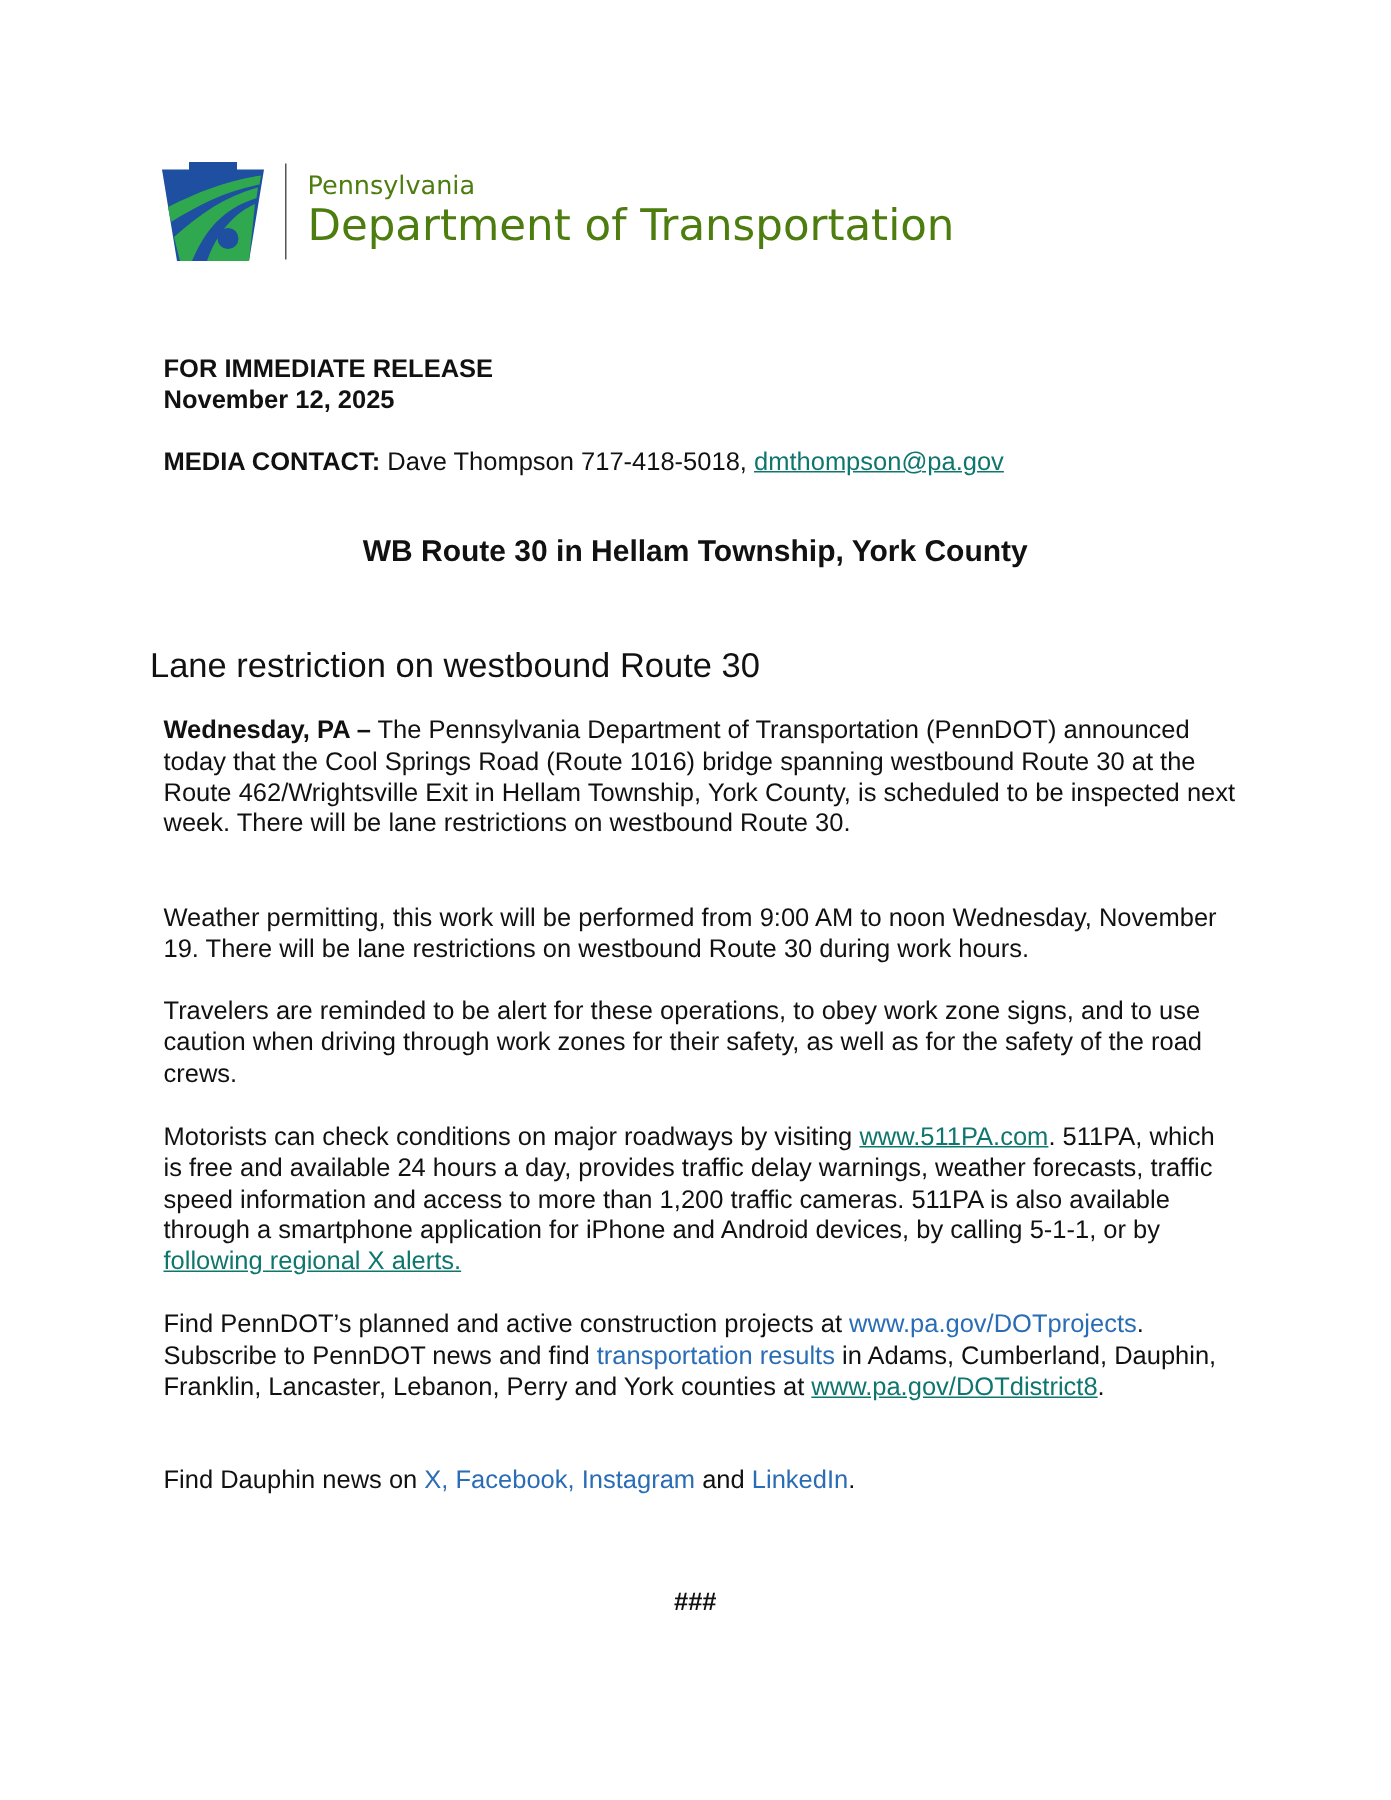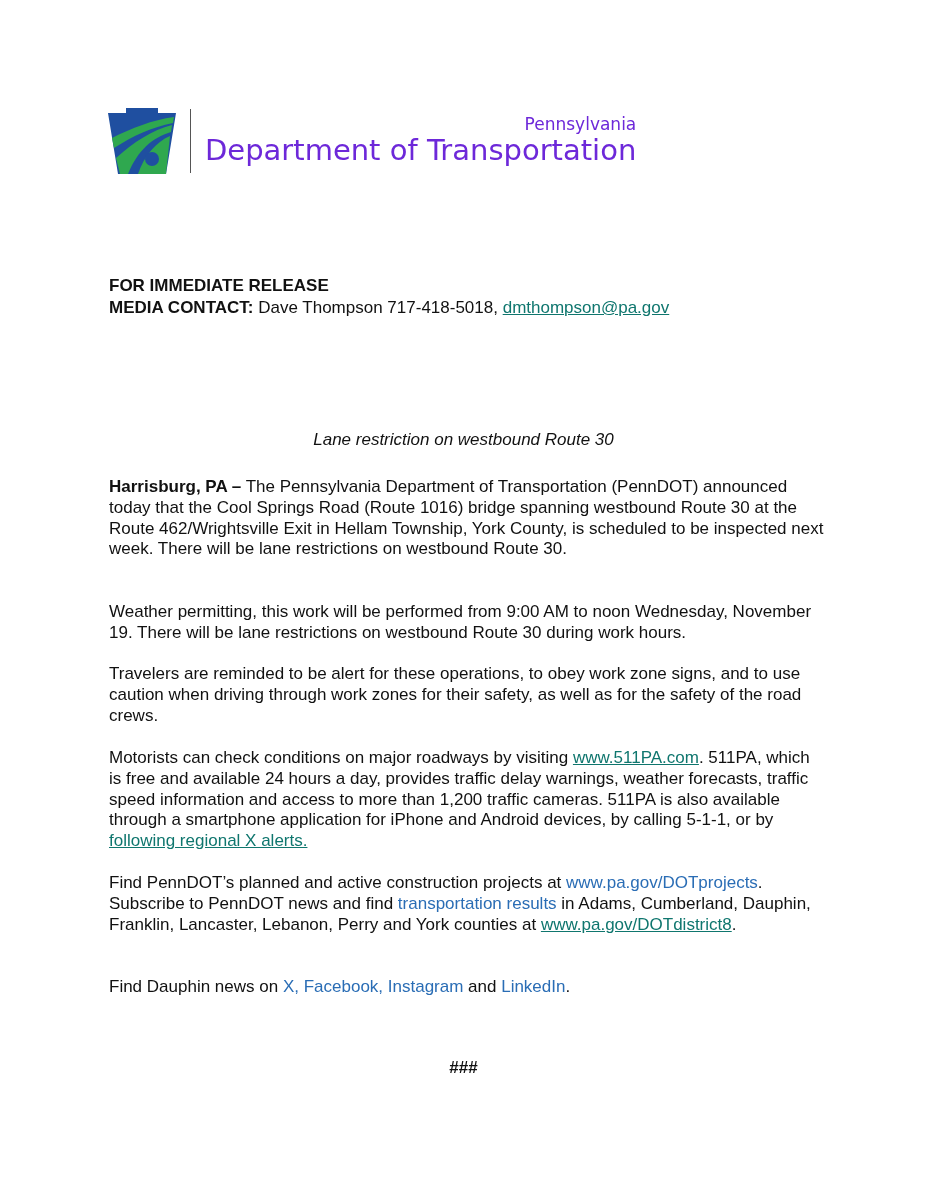--- a/index.html
+++ b/index.html
@@ -1,31 +1,31 @@
 <!DOCTYPE html>
 <html><head>
   <meta charset="utf-8">
   <style>
     html, body { margin: 0; padding: 0; background: #ffffff; }
     body { width: 927px; height: 1200px; position: relative; overflow: hidden;
       font-family: "Liberation Sans", sans-serif; color: #111111; }
     .logo { position: absolute; left: 108px; top: 108px; display: flex; align-items: center; }
     .logo svg { display: block; }
     .logo-divider { width: 1px; height: 64px; background: #555; margin-left: 14px; margin-right: 14px; }
-    .logo-text { font-family: "DejaVu Sans", sans-serif; color: #6d28d9; line-height: 1.1; text-align: right; }
+    .logo-text { font-family: "DejaVu Sans", sans-serif; color: #4d7c0f; line-height: 1.1; }
     .logo-small { font-size: 17px; }
     .logo-large { font-size: 29px; margin-top: 2px; }
     .block { position: absolute; left: 109px; width: 715px; font-size: 17px; line-height: 20.8px; }
-    .bold { font-weight: bold; margin-top: 40px; }
+    .bold { font-weight: bold; }
     a { color: #0f766e; text-decoration: underline; }
     .lnk { color: #2a6db5; text-decoration: none; }
     .title { position: absolute; left: 100px; width: 727px; text-align: center; top: 356px;
       font-size: 20px; font-weight: bold; line-height: 24px; }
-    .subtitle { position: absolute; left: 100px; width: 727px; text-align: center; top: 430px;
-      font-size: 17px; font-style: italic; }
+    .subtitle { position: absolute; left: 100px; width: 727px; text-align: left; top: 430px;
+      font-size: 23px; }
     .end { position: absolute; left: 0; width: 927px; top: 1058px; text-align: center; font-weight: bold; font-size: 17px; }
   </style>
 </head>
 <body>
 
 <div class="logo">
   <svg width="68" height="66" viewBox="0 0 68 66">
     <polygon points="0,5 18,5 18,0 50,0 50,5 68,5 58,66 10,66" fill="#1f4fa0"></polygon>
     <path d="M4,30 C24,20 44,12 66,9 L65,15 C44,19 25,28 6,40 Z" fill="#2fa84f"></path>
     <path d="M8,50 C26,34 44,22 64,17 L63,24 C44,30 30,42 20,66 L12,66 Z" fill="#2fa84f"></path>
@@ -34,33 +34,35 @@
   </svg>
   <div class="logo-divider"></div>
   <div class="logo-text">
     <div class="logo-small">Pennsylvania</div>
     <div class="logo-large">Department of Transportation</div>
   </div>
 </div>
 
 <div class="block bold" style="top:236px;">
   <div>FOR IMMEDIATE RELEASE</div>
+  <div>November 12, 2025</div>
 </div>
 
 <div class="block" style="top:298px;">
   <span class="bold">MEDIA CONTACT:</span><span> Dave Thompson 717-418-5018, </span><a href="#">dmthompson@pa.gov</a>
 </div>
 
 <div class="title">
+  <div>WB Route 30 in Hellam Township, York County</div>
 </div>
 
 <div class="subtitle">Lane restriction on westbound Route 30</div>
 
 <div class="block" style="top:477px;">
-  <span class="bold">Harrisburg, PA –</span><span> The Pennsylvania Department of Transportation (PennDOT) announced today that the Cool Springs Road (Route 1016) bridge spanning westbound Route 30 at the Route 462/Wrightsville Exit in Hellam Township, York County, is scheduled to be inspected next week. There will be lane restrictions on westbound Route 30.</span>
+  <span class="bold">Wednesday, PA –</span><span> The Pennsylvania Department of Transportation (PennDOT) announced today that the Cool Springs Road (Route 1016) bridge spanning westbound Route 30 at the Route 462/Wrightsville Exit in Hellam Township, York County, is scheduled to be inspected next week. There will be lane restrictions on westbound Route 30.</span>
 </div>
 
 <div class="block" style="top:602px;">Weather permitting, this work will be performed from 9:00 AM to noon Wednesday, November 19. There will be lane restrictions on westbound Route 30 during work hours.</div>
 
 <div class="block" style="top:664px;">Travelers are reminded to be alert for these operations, to obey work zone signs, and to use caution when driving through work zones for their safety, as well as for the safety of the road crews.</div>
 
 <div class="block" style="top:748px;">
   <span>Motorists can check conditions on major roadways by visiting </span><a href="#">www.511PA.com</a><span>. 511PA, which is free and available 24 hours a day, provides traffic delay warnings, weather forecasts, traffic speed information and access to more than 1,200 traffic cameras. 511PA is also available through a smartphone application for iPhone and Android devices, by calling 5-1-1, or by </span><a href="#">following regional X alerts.</a>
 </div>
 

